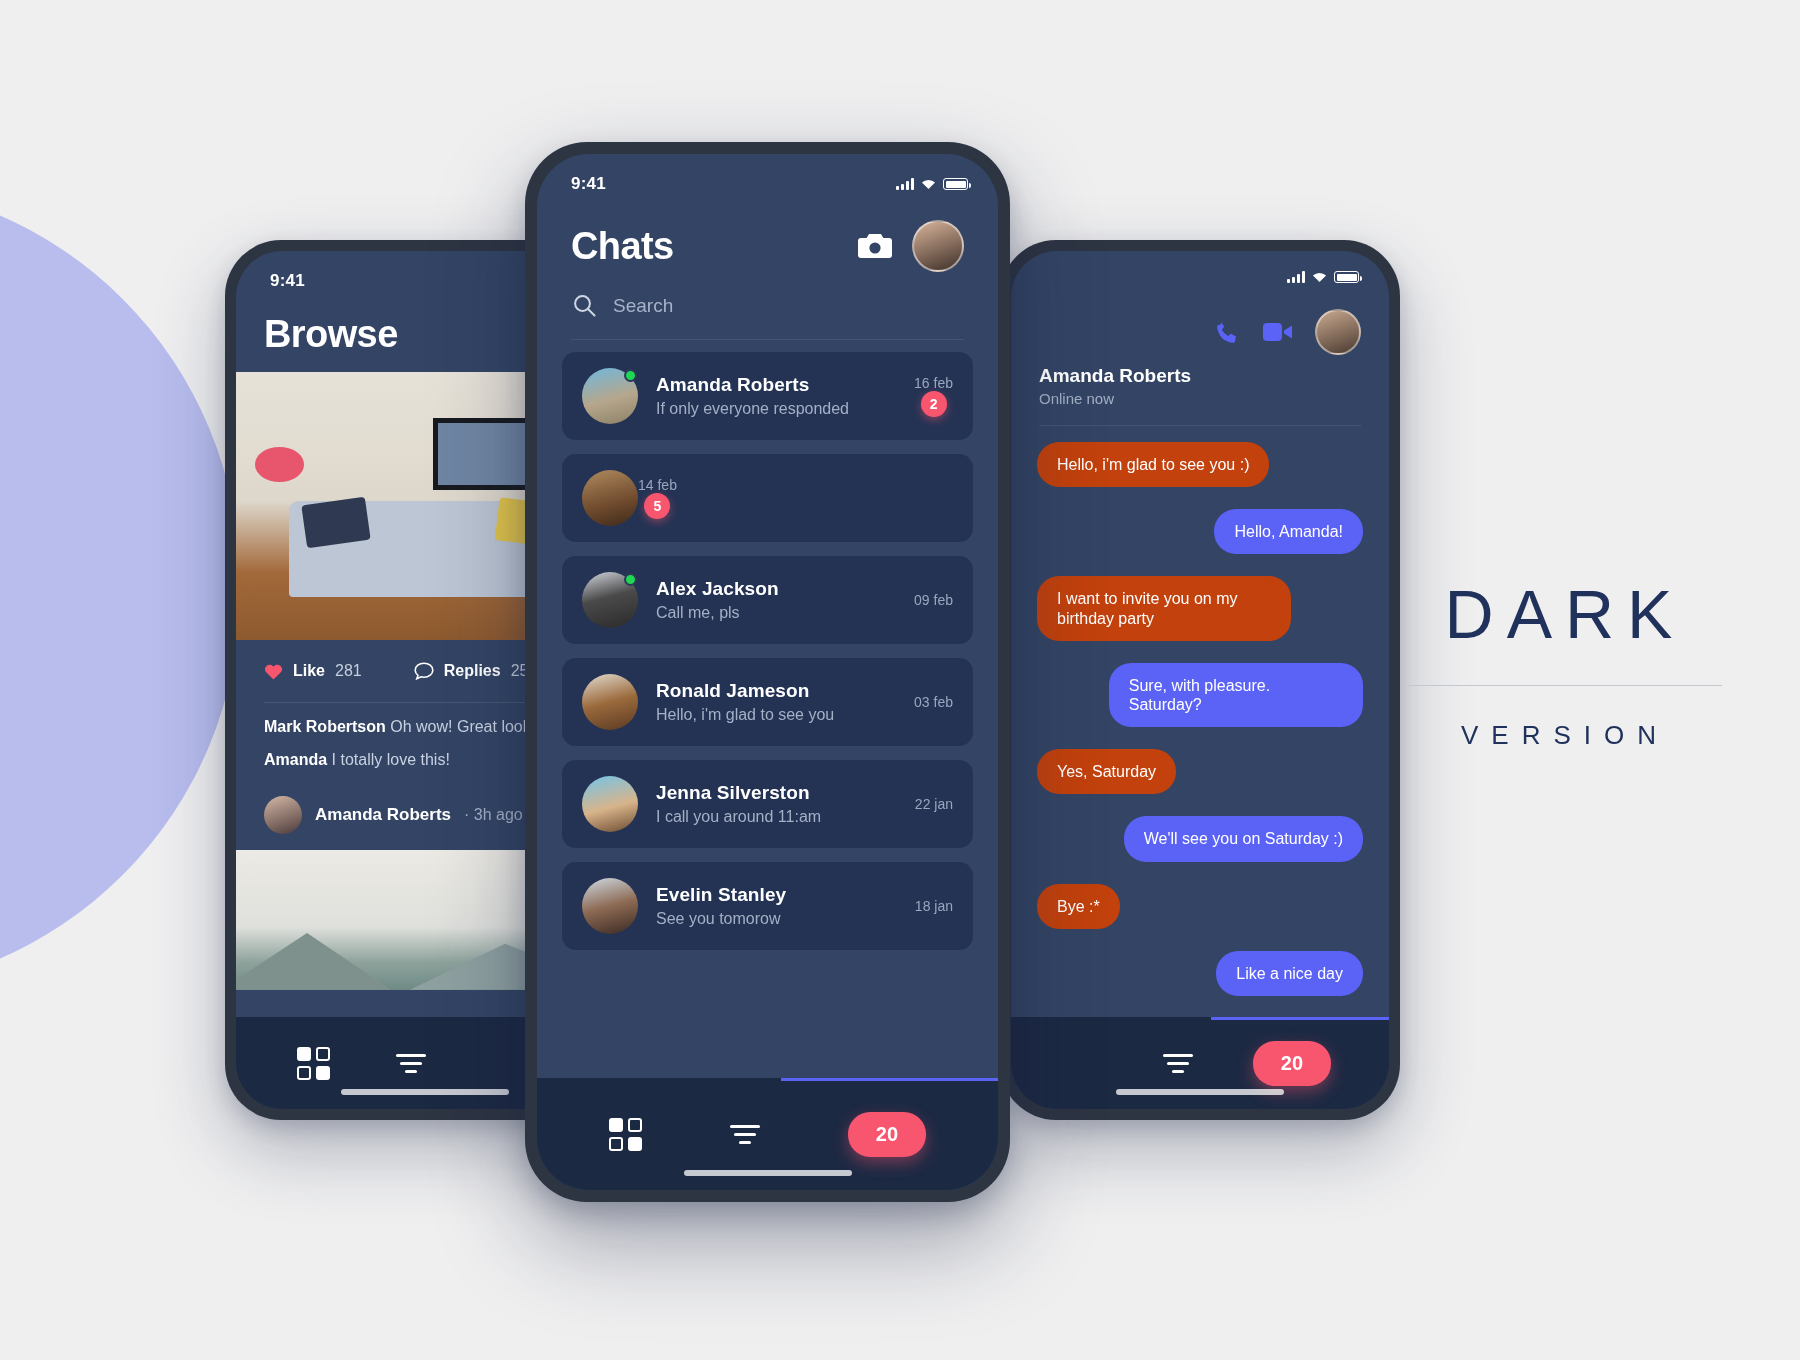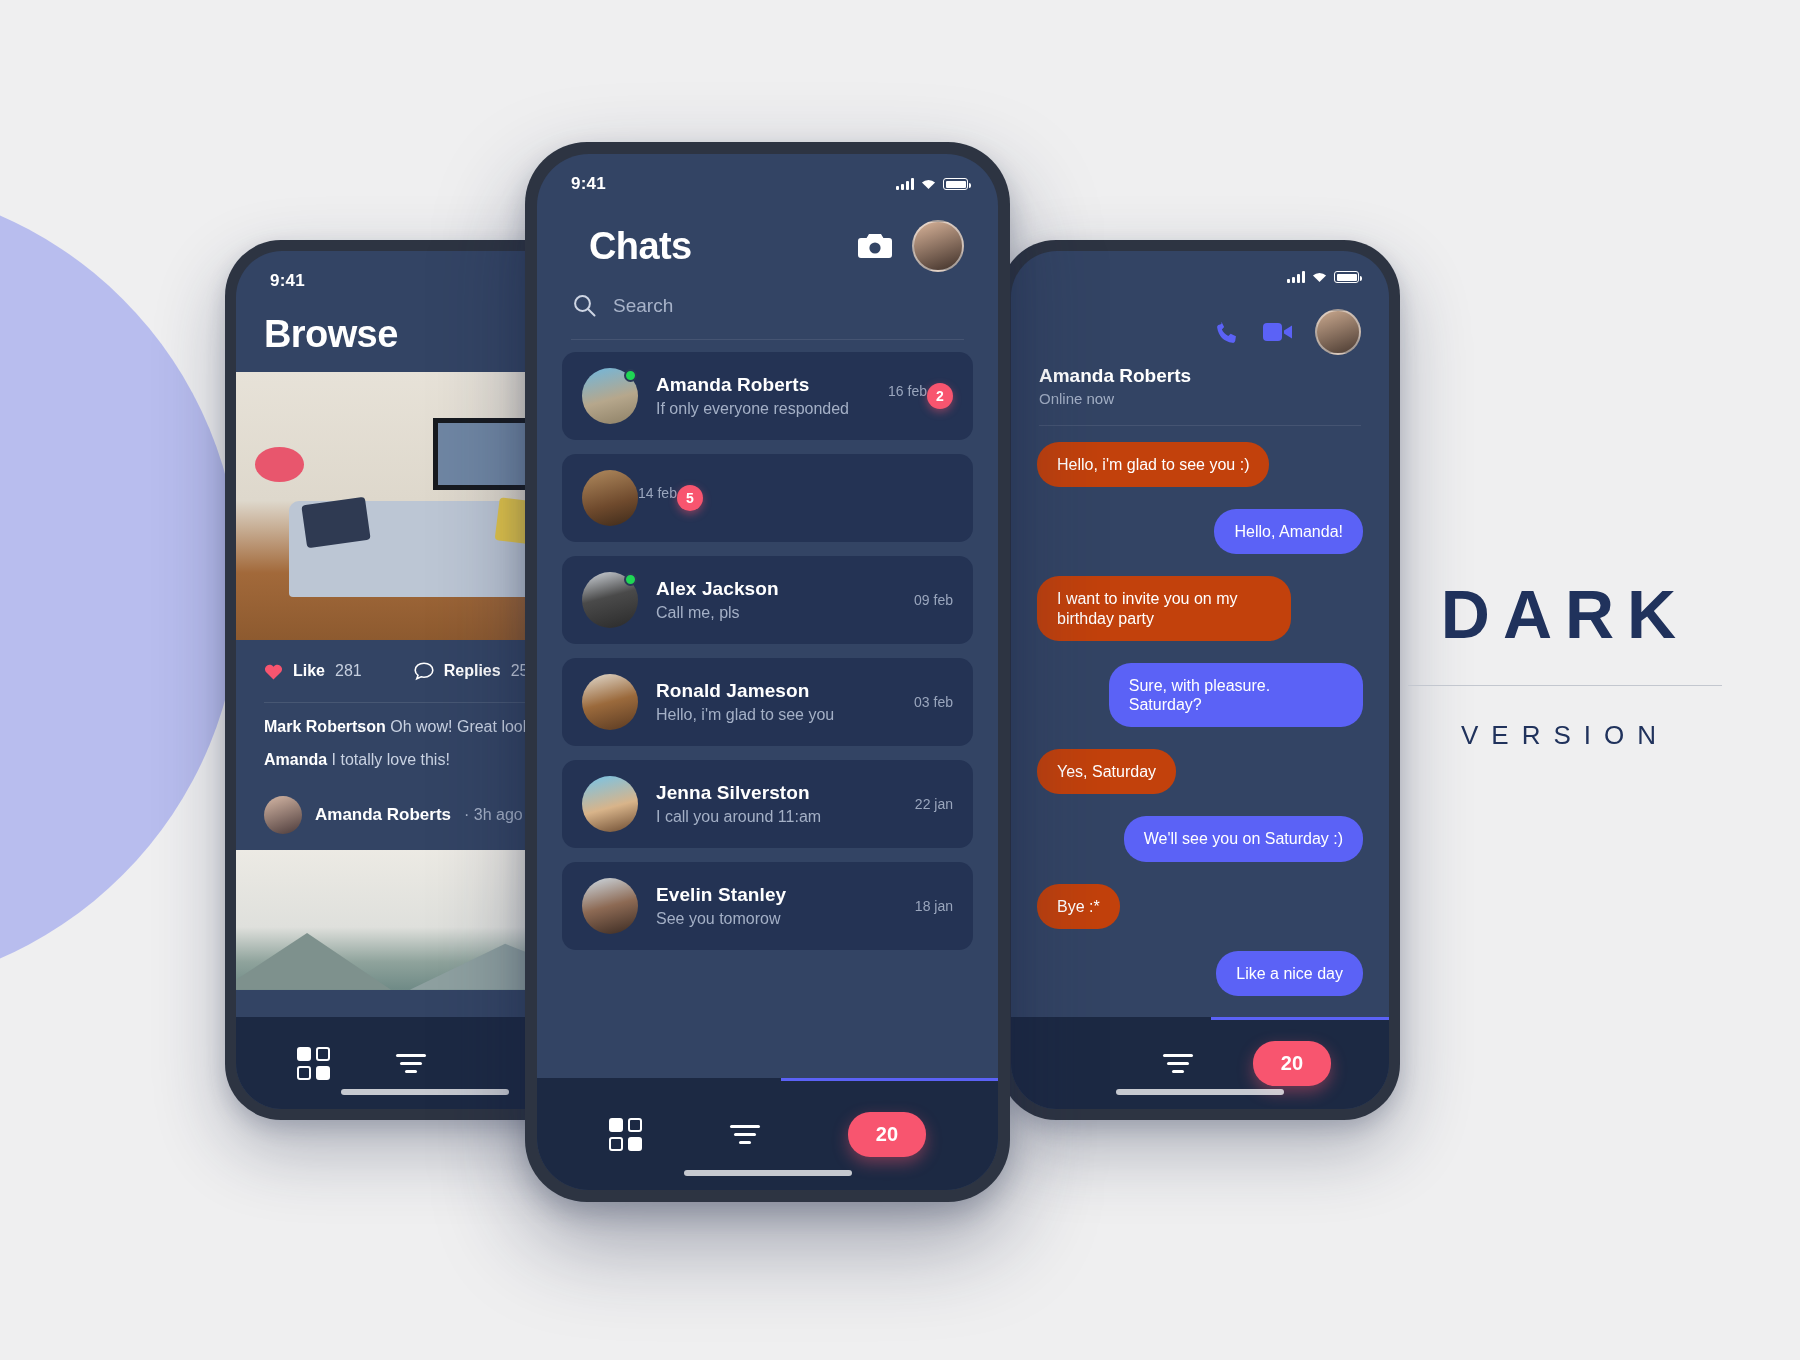--- a/index.html
+++ b/index.html
@@ -58,40 +58,40 @@
 
   
   .big-title { color:#fff; font-size:38px; font-weight:bold; letter-spacing:-.6px; }
   .avatar { border-radius:50%; background-size:cover; background-position:center; flex:none; position:relative; }
   .dot-online {
     position:absolute; right:1px; top:1px; width:13px; height:13px;
     border-radius:50%; background:#1fd755; border:2.5px solid #2b3a57;
   }
 
   
-  .mid-head { display:flex; align-items:center; justify-content:space-between; padding: 26px 34px 0 52px; }
+  .mid-head { display:flex; align-items:center; justify-content:space-between; padding: 26px 34px 0 34px; }
   .mid-head-right { display:flex; align-items:center; gap:20px; }
   .cam-ico { width:34px; height:28px; }
   .head-ava { width:52px; height:52px; border:2px solid rgba(255,255,255,.5); }
 
   .search-row { display:flex; align-items:center; gap:17px; padding: 22px 34px 0 36px; }
   .search-ph { color:#a8b3c9; font-size:19px; }
   .search-rule { height:1px; background:rgba(255,255,255,.09); margin:22px 34px 0 34px; }
 
   .chat-list { padding: 12px 25px 0 25px; }
   .chat-row {
     display:flex; align-items:center;
     background:#243354; border-radius:14px;
     padding:16px 20px; margin-bottom:14px; height:88px;
   }
   .chat-row .avatar { width:56px; height:56px; }
   .chat-mid { flex:1; margin-left:18px; min-width:0; }
   .chat-name { color:#fff; font-size:19px; font-weight:bold; letter-spacing:.1px; }
   .chat-msg  { color:#a4b0c6; font-size:16px; margin-top:4px; white-space:nowrap; overflow:hidden; text-overflow:ellipsis; }
-  .chat-right { display:flex; flex-direction:row; align-items:flex-start; flex:none; }
+  .chat-right { display:flex; flex-direction:column; align-items:center; flex:none; }
   .chat-date { color:#9aa6bd; font-size:14px; }
   .badge {
     min-width:26px; height:26px; padding:0 7px; border-radius:13px;
     background:#f8556f; color:#fff; font-size:14px; font-weight:bold;
     display:flex; align-items:center; justify-content:center;
     box-shadow:0 3px 9px rgba(248,85,111,.45);
   }
 
   
   .tabbar {
@@ -137,21 +137,21 @@
   .conv-name { color:#fff; font-size:19px; font-weight:bold; }
   .conv-status { color:#a4b0c6; font-size:15px; margin-top:3px; }
   .conv-rule { height:1px; background:rgba(255,255,255,.09); margin:18px 0 0 0; }
   .msgs { padding: 16px 26px 0 26px; display:flex; flex-direction:column; gap:22px; }
   .bub { max-width:78%; padding:13px 20px; border-radius:22px; font-size:16px; line-height:1.2; }
   .bub.them { background:#c2410c; color:#fff; align-self:flex-start; }
   .bub.me   { background:#5b62f6; color:#fff; align-self:flex-end; }
 
   
   .label-wrap { position:absolute; left:1400px; top:575px; width:330px; text-align:center; }
-  .label-dark { color:#20325c; font-size:68px; font-weight:bold; letter-spacing:13px; }
+  .label-dark { color:#20325c; font-size:68px; font-weight:normal; letter-spacing:13px; }
   .label-rule { height:1px; background:#c3c7cf; margin:32px 8px 34px 8px; }
   .label-version { color:#20325c; font-size:26px; letter-spacing:13px; }
 </style>
 </head>
 <body>
 
 <div class="stage">
 
   <div class="blob"></div>
 

